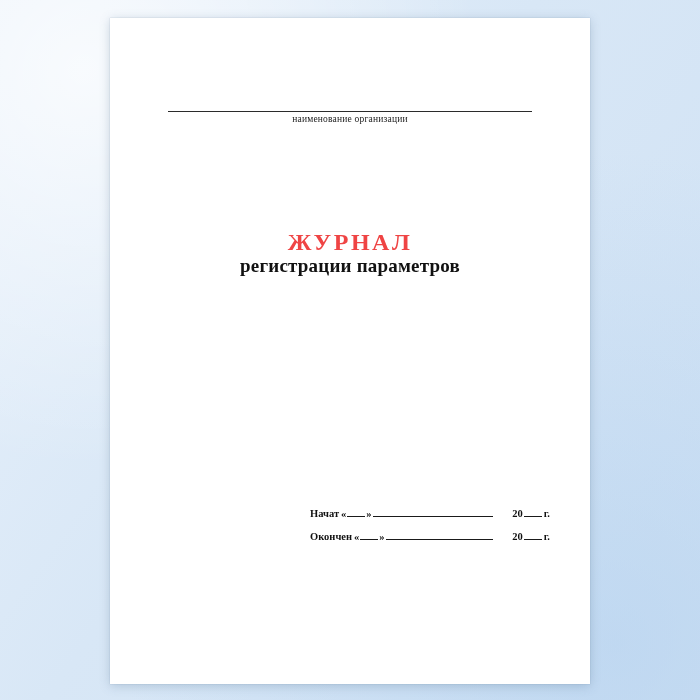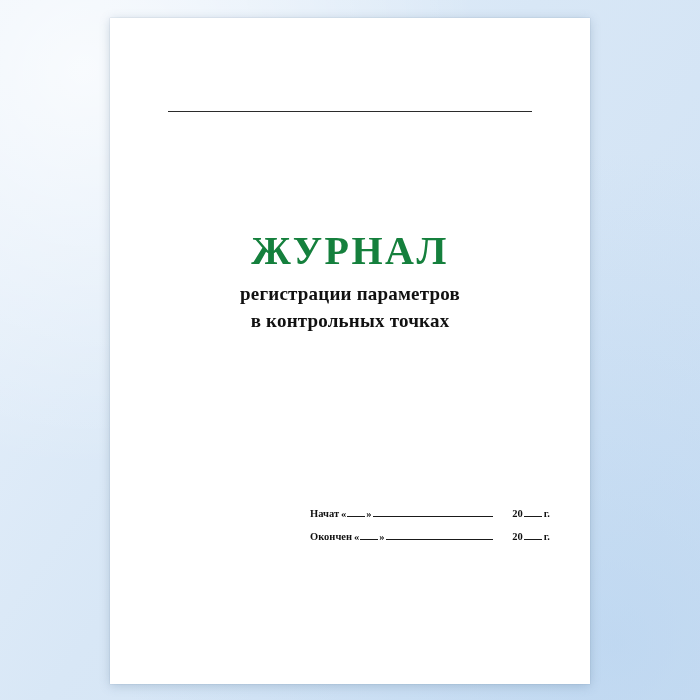--- a/index.html
+++ b/index.html
@@ -56,28 +56,27 @@
     letter-spacing: 0.2px;
   }
   .title-block {
     position: absolute;
     left: 40px;
     top: 212px;
     width: 400px;
     text-align: center;
   }
   .title-main {
-    font-size: 40px;
+    font-size: 24px;
     font-weight: bold;
     letter-spacing: 2.5px;
-    color: #15803d;
+    color: #ef4444;
     line-height: 1.05;
   }
   .title-sub1 {
-    margin-top: 11px;
     font-size: 19px;
     font-weight: bold;
     color: #111111;
     letter-spacing: 0.2px;
   }
   .title-sub2 {
     margin-top: 5px;
     font-size: 19px;
     font-weight: bold;
     color: #111111;
@@ -127,25 +126,25 @@
   }
 </style>
 </head>
 <body>
 
 <div id="scene">
 
   <div id="page">
 
     <div class="org-line"></div>
+    <div class="org-caption">наименование организации</div>
 
     <div class="title-block">
       <div class="title-main">ЖУРНАЛ</div>
       <div class="title-sub1">регистрации параметров</div>
-      <div class="title-sub2">в контрольных точках</div>
     </div>
 
     <div class="footer-block">
 
       <div class="footer-row">
         <span class="footer-label">Начат</span>
         <span class="footer-quote">«</span>
         <span class="footer-rule small"></span>
         <span class="footer-quote">»</span>
         <span class="footer-rule"></span>

